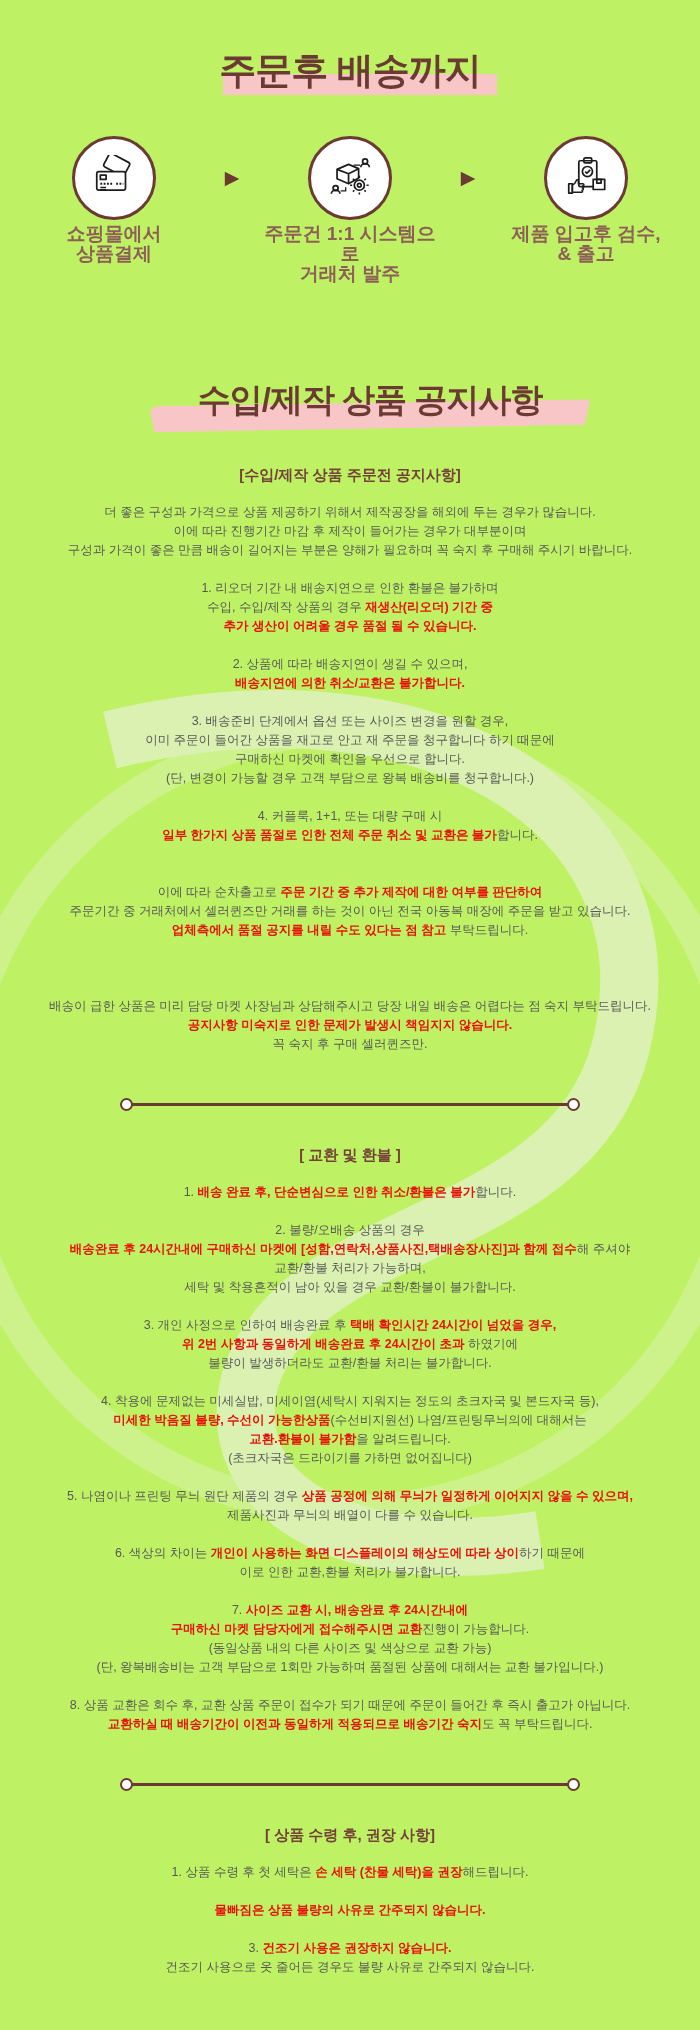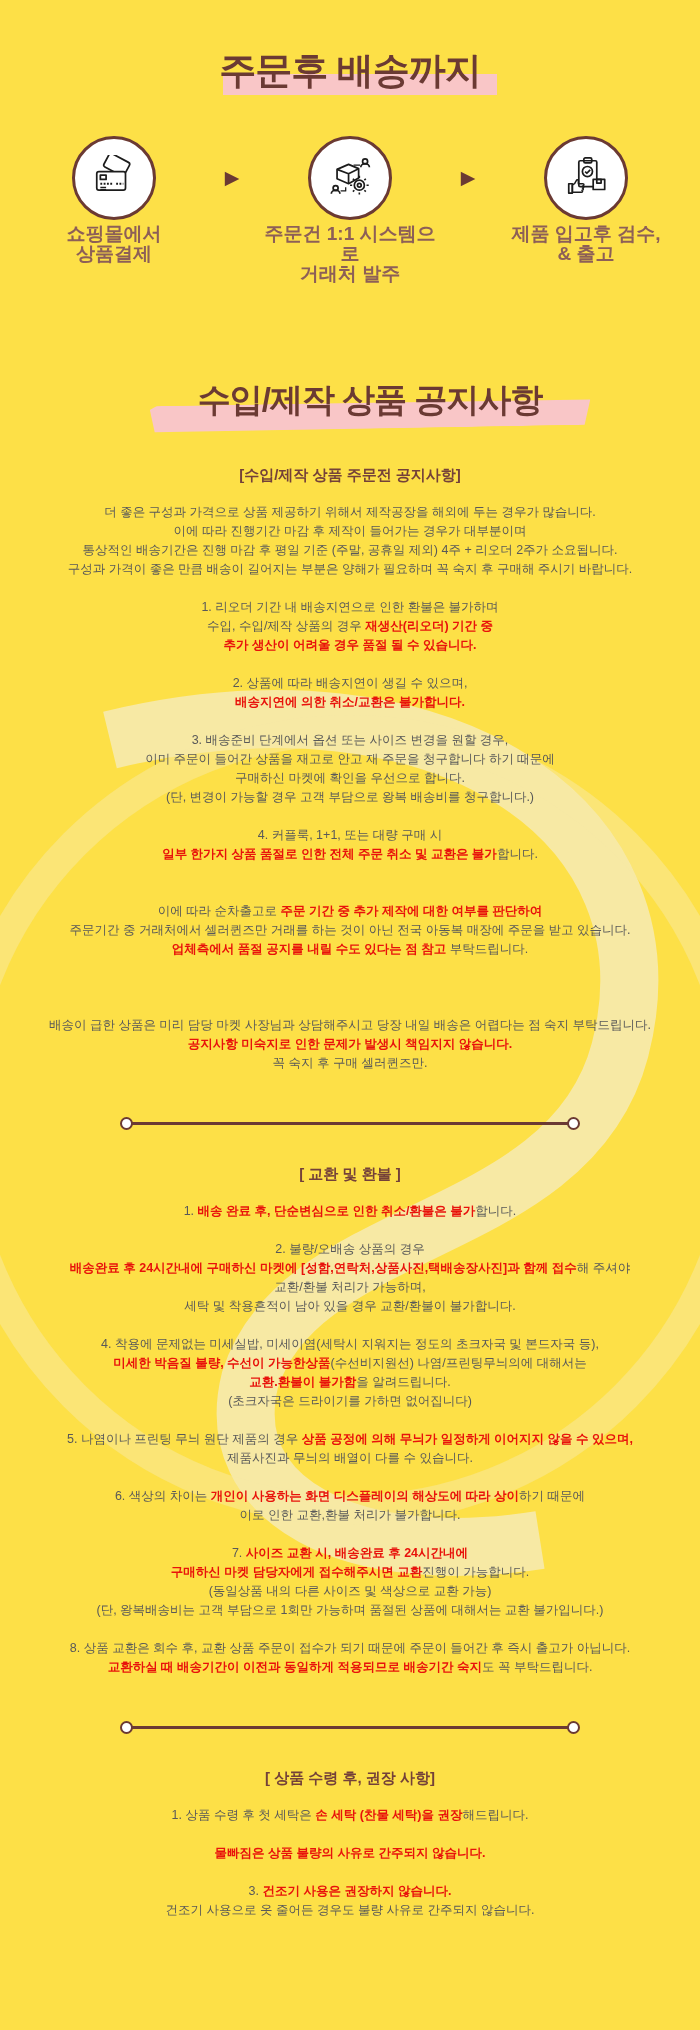--- a/index.html
+++ b/index.html
@@ -1,18 +1,18 @@
 <!DOCTYPE html>
 <html><head>
 <meta charset="utf-8">
 <style>
   html,body{margin:0;padding:0;background:#fff;}
   .page{
     width:700px;min-height:2030px;margin:0 auto;position:relative;overflow:hidden;
-    background:#fde047;font-family:"Liberation Sans","DejaVu Sans",sans-serif;color:#595959;
+    background:#bef264;font-family:"Liberation Sans","DejaVu Sans",sans-serif;color:#595959;
   }
   .watermark{position:absolute;left:-80px;top:620px;z-index:0;pointer-events:none;}
   .content{position:relative;z-index:1;}
 
   
   .process{padding-top:46px;text-align:center;}
   .big-title{display:inline-block;position:relative;z-index:0;margin:0;
     font-weight:800;color:#6b3a33;letter-spacing:-1px;}
   .t1{font-size:37px;}
   .t1::after{content:"";position:absolute;z-index:-1;left:4px;right:-16px;top:56%;height:21px;
@@ -133,21 +133,20 @@
     <div class="tape-wrap">
       <h1 class="big-title t2">수입/제작 상품 공지사항</h1>
     </div>
 
     <section class="sec first-sec">
       <h2 class="sec-header">[수입/제작 상품 주문전 공지사항]</h2>
       <div class="blocks">
           <div class="block">
             <div class="line"><span class="seg-n">더 좋은 구성과 가격으로 상품 제공하기 위해서 제작공장을 해외에 두는 경우가 많습니다.</span></div>
             <div class="line"><span class="seg-n">이에 따라 진행기간 마감 후 제작이 들어가는 경우가 대부분이며</span></div>
-            <div class="line"><span class="seg-n">통상적인 배송기간은 진행 마감 후 평일 기준 (주말, 공휴일 제외) 4주 + 리오더 2주가 소요됩니다.</span></div>
             <div class="line"><span class="seg-n">구성과 가격이 좋은 만큼 배송이 길어지는 부분은 양해가 필요하며 꼭 숙지 후 구매해 주시기 바랍니다.</span></div>
           </div>
           <div class="block">
             <div class="line"><span class="seg-n">1. 리오더 기간 내 배송지연으로 인한 환불은 불가하며</span></div>
             <div class="line"><span class="seg-n">수입, 수입/제작 상품의 경우 </span><span class="seg-r">재생산(리오더) 기간 중</span></div>
             <div class="line"><span class="seg-r">추가 생산이 어려울 경우 품절 될 수 있습니다.</span></div>
           </div>
           <div class="block">
             <div class="line"><span class="seg-n">2. 상품에 따라 배송지연이 생길 수 있으며,</span></div>
             <div class="line"><span class="seg-r">배송지연에 의한 취소/교환은 불가합니다.</span></div>
@@ -190,20 +189,25 @@
           <div class="block">
             <div class="line"><span class="seg-n">1. </span><span class="seg-r">배송 완료 후, 단순변심으로 인한 취소/환불은 불가</span><span class="seg-n">합니다.</span></div>
           </div>
           <div class="block">
             <div class="line"><span class="seg-n">2. 불량/오배송 상품의 경우</span></div>
             <div class="line"><span class="seg-r">배송완료 후 24시간내에 구매하신 마켓에 [성함,연락처,상품사진,택배송장사진]과 함께 접수</span><span class="seg-n">해 주셔야</span></div>
             <div class="line"><span class="seg-n">교환/환불 처리가 가능하며,</span></div>
             <div class="line"><span class="seg-n">세탁 및 착용흔적이 남아 있을 경우 교환/환불이 불가합니다.</span></div>
           </div>
           <div class="block">
+            <div class="line"><span class="seg-n">3. 개인 사정으로 인하여 배송완료 후 </span><span class="seg-r">택배 확인시간 24시간이 넘었을 경우,</span></div>
+            <div class="line"><span class="seg-r">위 2번 사항과 동일하게 배송완료 후 24시간이 초과</span><span class="seg-n"> 하였기에</span></div>
+            <div class="line"><span class="seg-n">불량이 발생하더라도 교환/환불 처리는 불가합니다.</span></div>
+          </div>
+          <div class="block">
             <div class="line"><span class="seg-n">4. 착용에 문제없는 미세실밥, 미세이염(세탁시 지워지는 정도의 초크자국 및 본드자국 등),</span></div>
             <div class="line"><span class="seg-r">미세한 박음질 불량, 수선이 가능한상품</span><span class="seg-n">(수선비지원선) 나염/프린팅무늬의에 대해서는</span></div>
             <div class="line"><span class="seg-r">교환.환불이 불가함</span><span class="seg-n">을 알려드립니다.</span></div>
             <div class="line"><span class="seg-n">(초크자국은 드라이기를 가하면 없어집니다)</span></div>
           </div>
           <div class="block">
             <div class="line"><span class="seg-n">5. 나염이나 프린팅 무늬 원단 제품의 경우 </span><span class="seg-r">상품 공정에 의해 무늬가 일정하게 이어지지 않을 수 있으며,</span></div>
             <div class="line"><span class="seg-n">제품사진과 무늬의 배열이 다를 수 있습니다.</span></div>
           </div>
           <div class="block">

